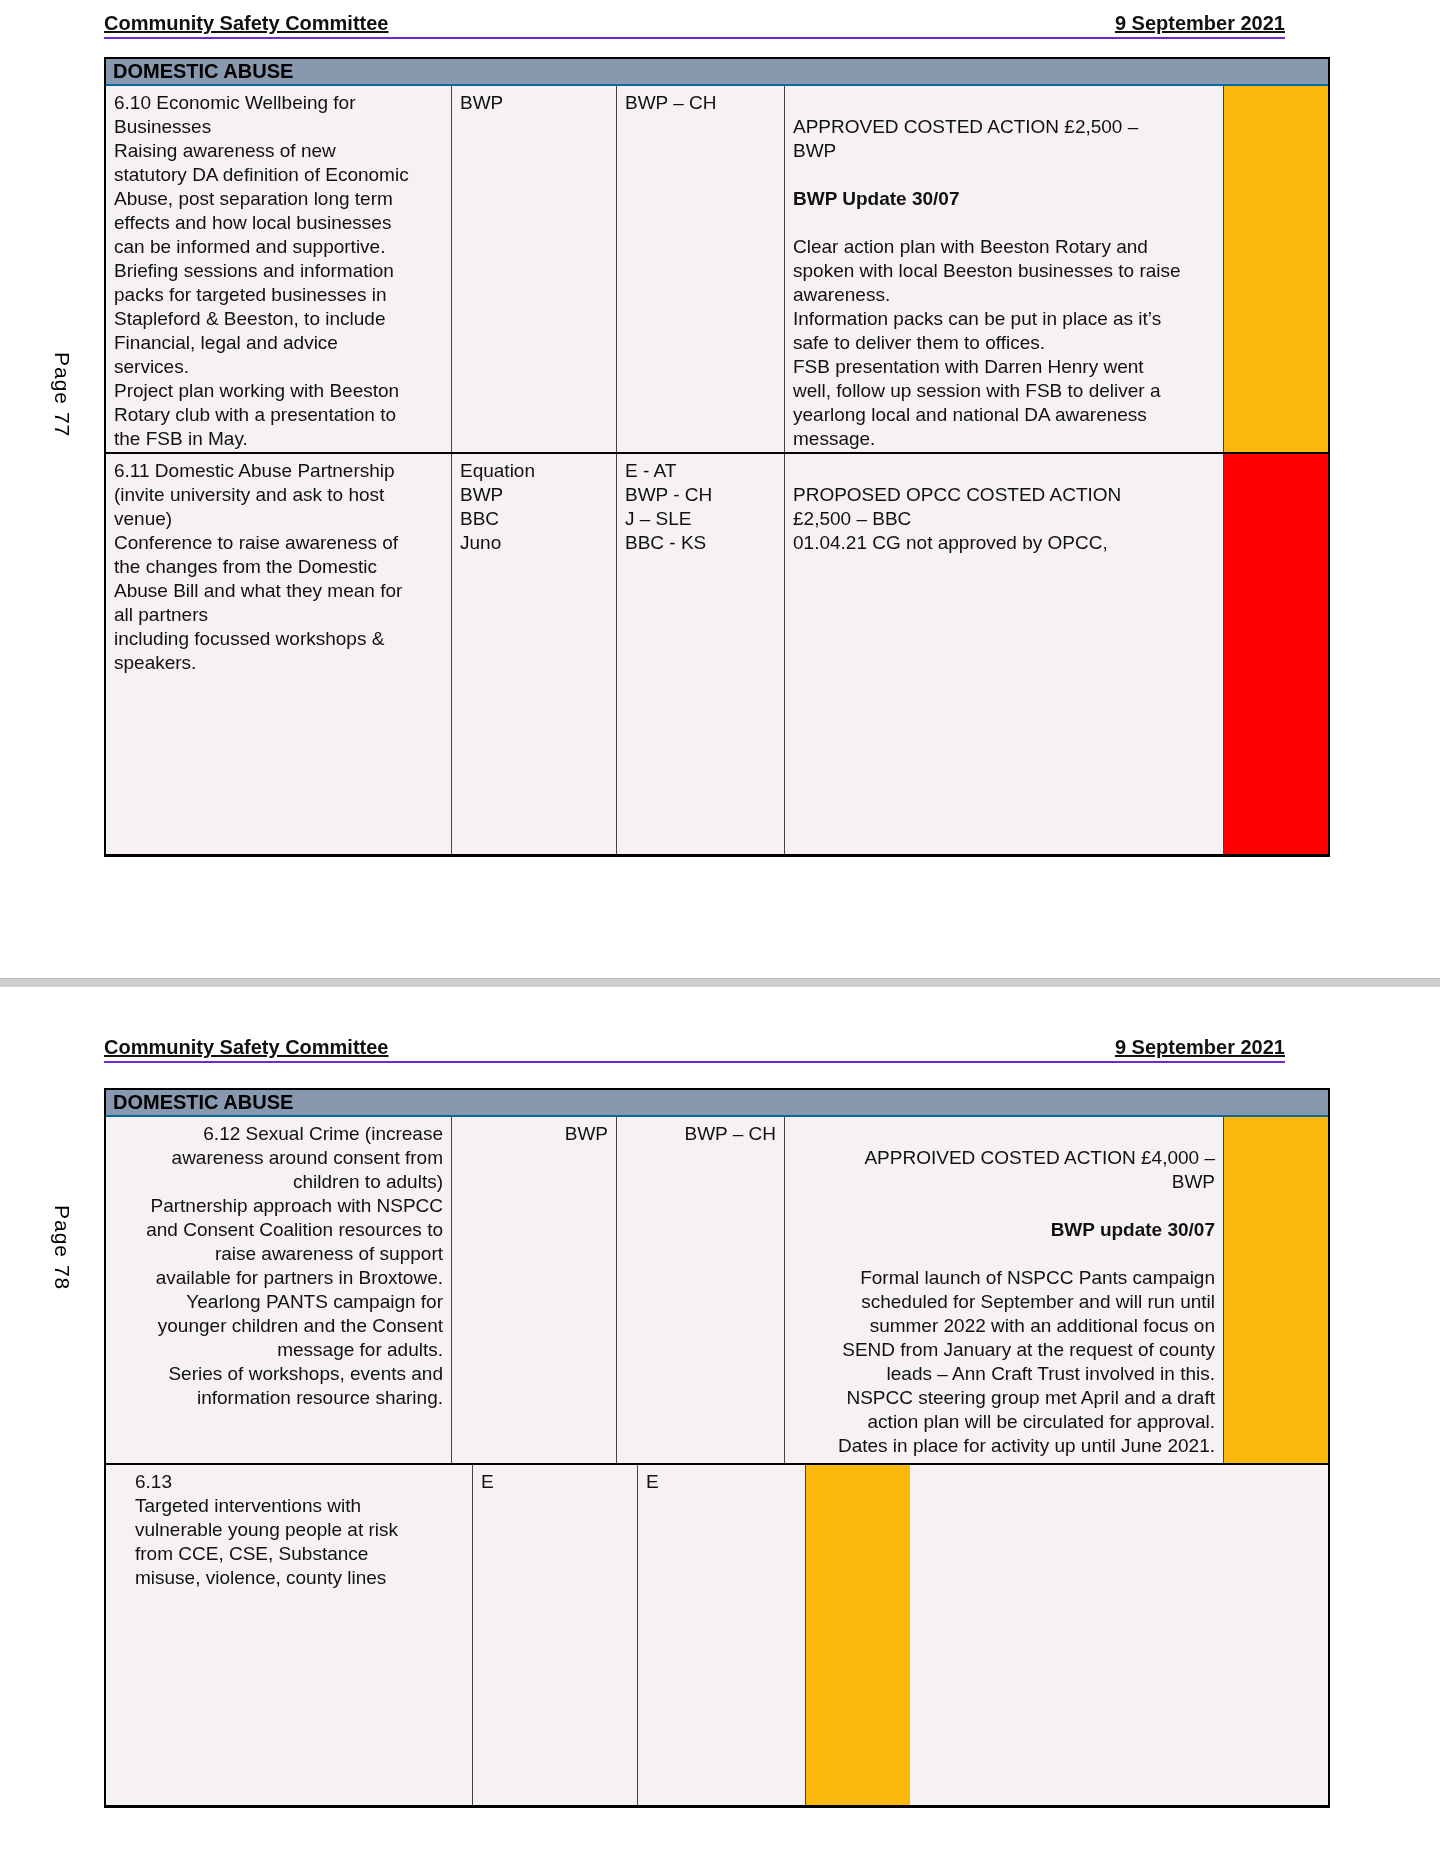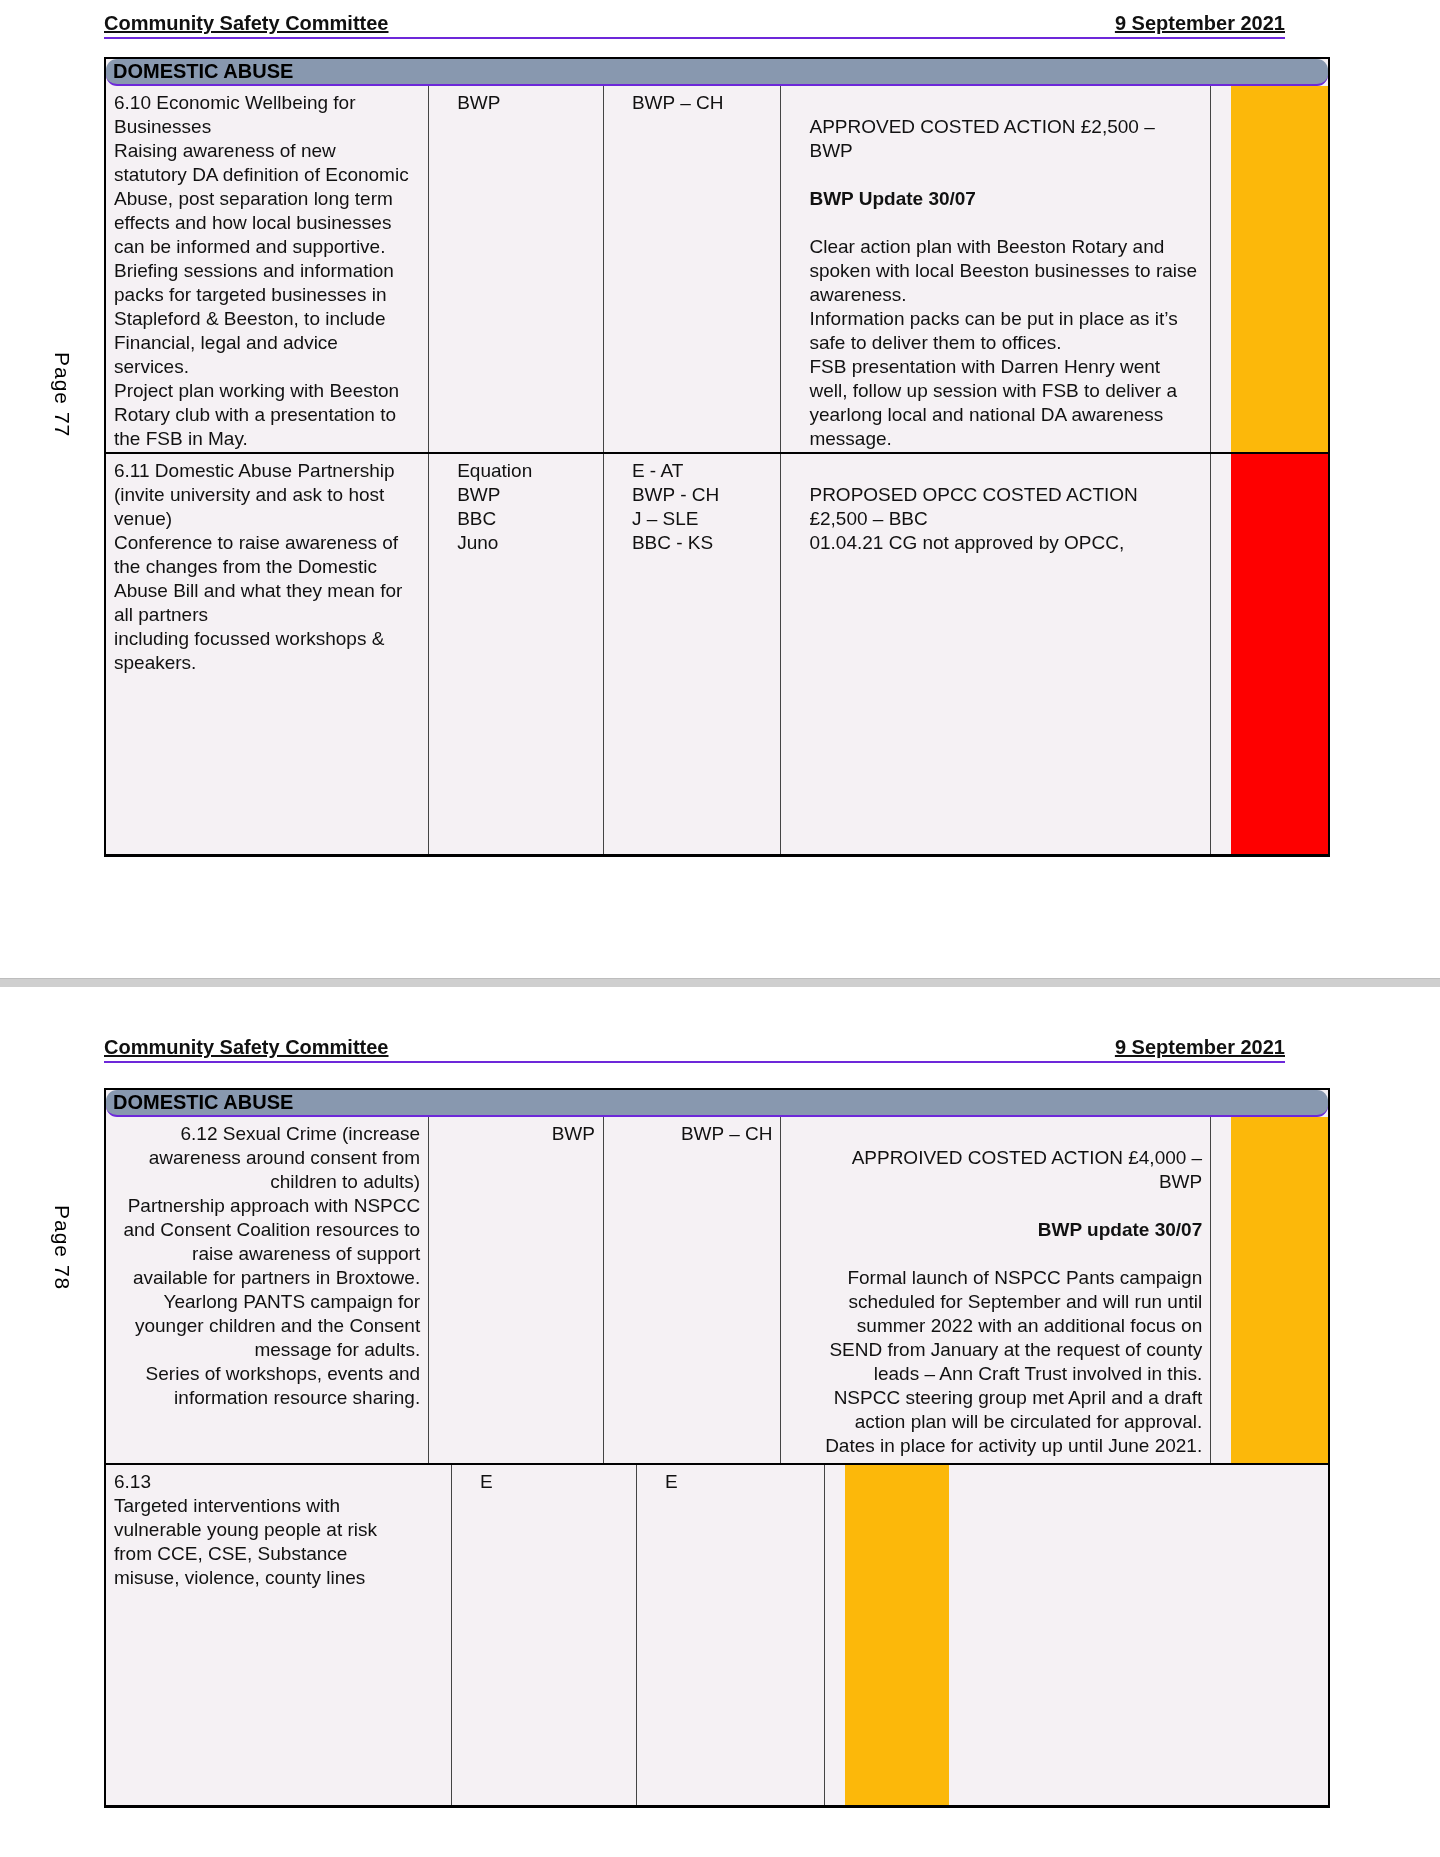--- a/index.html
+++ b/index.html
@@ -14,25 +14,25 @@
     display:flex;justify-content:space-between;align-items:flex-start;
     font-size:20px;font-weight:bold;padding-bottom:2px;
   }
   .page-header span{text-decoration:underline;white-space:nowrap;}
   .doc-table{
     position:absolute;left:104px;width:1222px;
     border:2px solid #000;border-bottom-width:3px;
     background:#F5F1F4;
   }
   .section-band{
-    height:27px;background:#8898AF;border-bottom:2px solid #6d28d9;
+    height:27px;background:#8898AF;border-bottom:2px solid #0369a1;
     font-size:20px;font-weight:bold;color:#000;
-    display:flex;align-items:center;padding-left:7px;box-sizing:border-box;border-radius:11px;
-  }
-  .t-row{display:flex;border-bottom:2px solid #000;box-sizing:border-box;gap:20px;}
+    display:flex;align-items:center;padding-left:7px;box-sizing:border-box;
+  }
+  .t-row{display:flex;border-bottom:2px solid #000;box-sizing:border-box;}
   .t-row:last-child{border-bottom:none;}
   .cell{
     box-sizing:border-box;border-right:1px solid #444;
     padding:5px 8px 4px 8px;font-size:19px;line-height:24px;
     white-space:pre-line;overflow:hidden;
   }
   .c-desc{width:346px;}
   .c-lead{width:165px;}
   .c-contact{width:168px;}
   .c-update{width:439px;}
@@ -51,21 +51,21 @@
   
   #hdr1{top:12px;}
   #tbl1{top:57px;}
   #row-610{height:368px;}
   #row-611{height:400px;}
   #lbl-p77{top:352px;}
   #divider{top:978px;}
   #hdr2{top:1036px;}
   #tbl2{top:1088px;}
   #row-612{height:348px;text-align:right;}
-  #row-613{height:340px;}
+  #row-613{height:340px;padding-left:21px;}
   #lbl-p78{top:1205px;}
 </style>
 </head>
 <body>
 
 <div class="page-label" id="lbl-p77">Page 77</div>
 
 <div class="page-header" id="hdr1">
   <span>Community Safety Committee</span>
   <span>9 September 2021</span>

